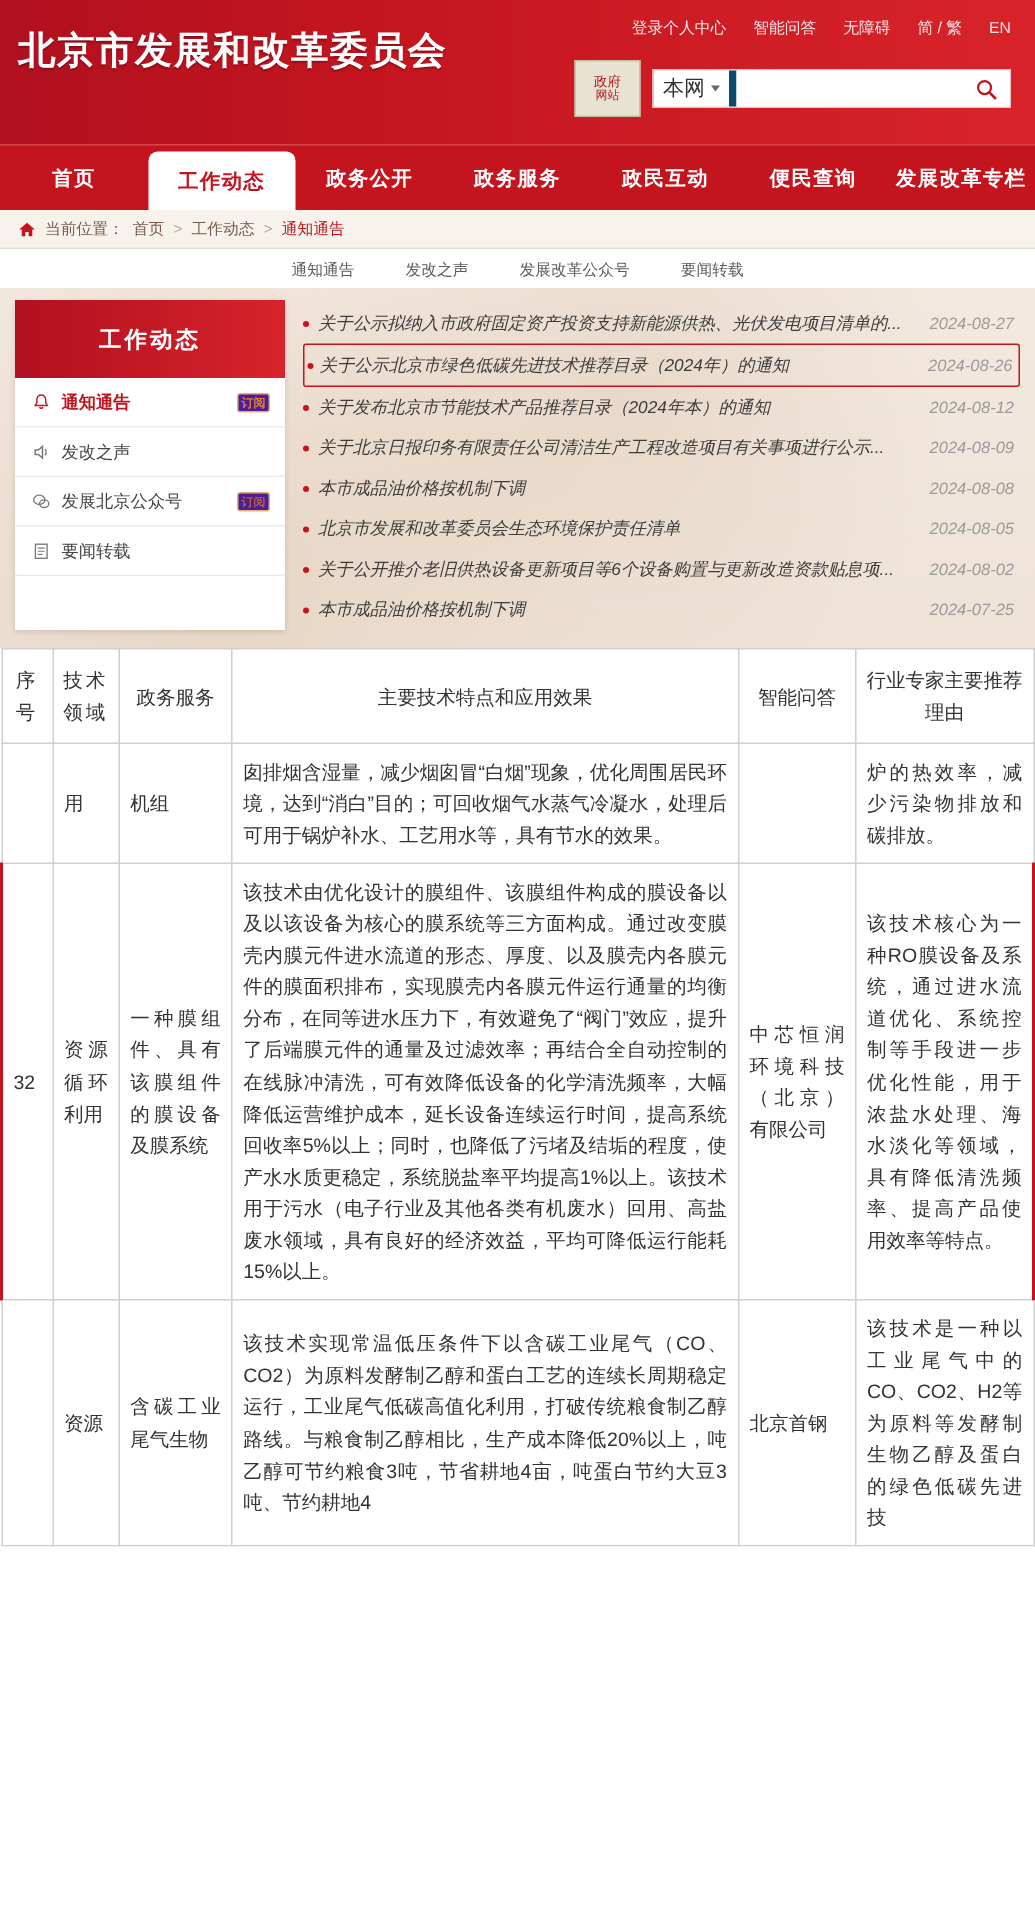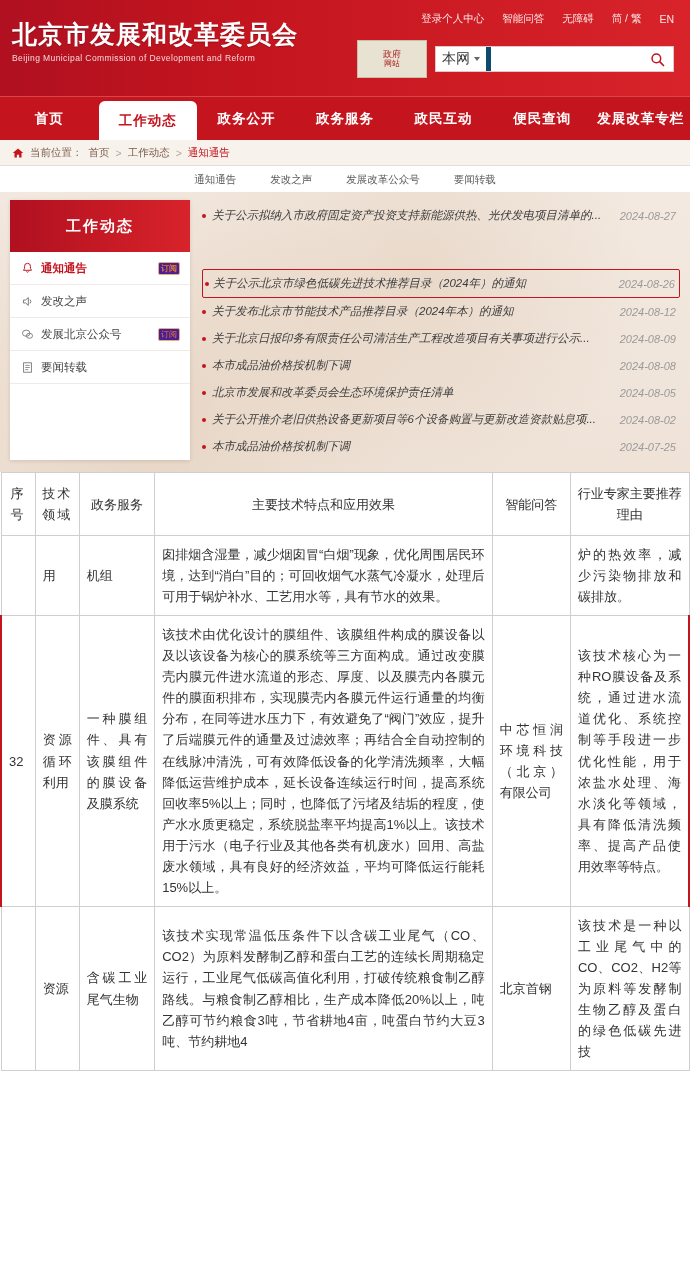--- a/index.html
+++ b/index.html
@@ -43,21 +43,21 @@
     font-size: 10.5px;
     color:#fbe6e7;
   }
   .header-top-links span { white-space: nowrap; }
   .header-right-bottom {
     position:absolute;
     right:16px; top: 40px;
     display:flex; align-items:center; gap:8px;
   }
   .gov-badge {
-    width:70px;height:38px;
+    width:44px;height:38px;
     background:#e8e2d2;
     border:1px solid #c9bfa6;
     display:flex;align-items:center;justify-content:center;
     flex-direction:column;
     color:#a81c1c;
     font-size:8px;
     line-height:1.1;
     letter-spacing:0px;
   }
   .gov-badge .g1{font-size:9px;}
@@ -218,21 +218,20 @@
     background:#c4151f; transform:translateY(-50%);
   }
   .news-title {
     flex:1; min-width:0;
     overflow:hidden; white-space:nowrap; text-overflow:ellipsis;
   }
   .news-date { color:#9a9a9a; font-size:11px; flex:0 0 auto; }
   .news-row.highlight {
     border:1.5px solid #c4151f;
     border-radius:2px;
-    margin-top:40px;
   }
   .news-row.highlight .dot { left:2px; }
 
   
   table.tech {
     width:690px;
     border-collapse:collapse;
     table-layout:fixed;
     font-size:13px;
     color:#333;
@@ -265,21 +264,20 @@
   .row-highlight > td:first-child { border-left:2px solid #c4151f; }
   .row-highlight > td:last-child  { border-right:2px solid #c4151f; }
 </style>
 </head>
 <body>
 
 <div class="page">
 
   <div class="header">
     <div class="site-title-zh">北京市发展和改革委员会</div>
-    <div class="site-title-en">Beijing Municipal Commission of Development and Reform</div>
 
     <div class="header-top-links">
       <span>登录个人中心</span>
       <span>智能问答</span>
       <span>无障碍</span>
       <span>简 / 繁</span>
       <span>EN</span>
     </div>
 
     <div class="header-right-bottom">

